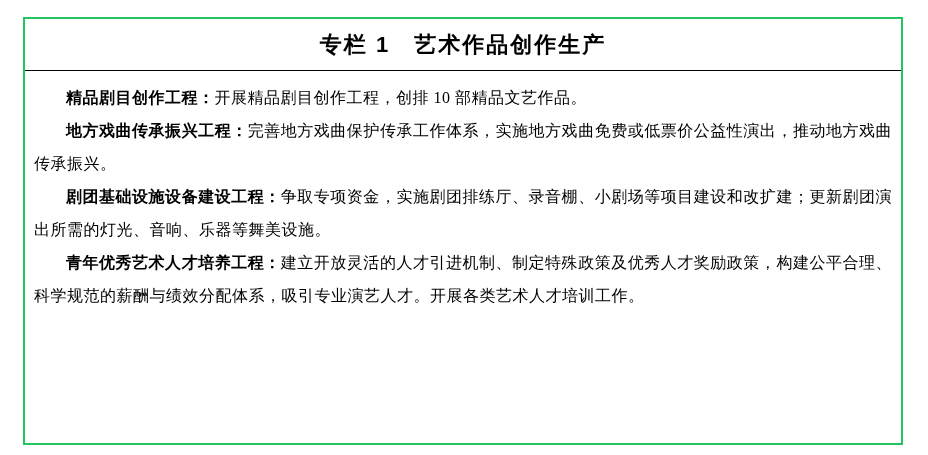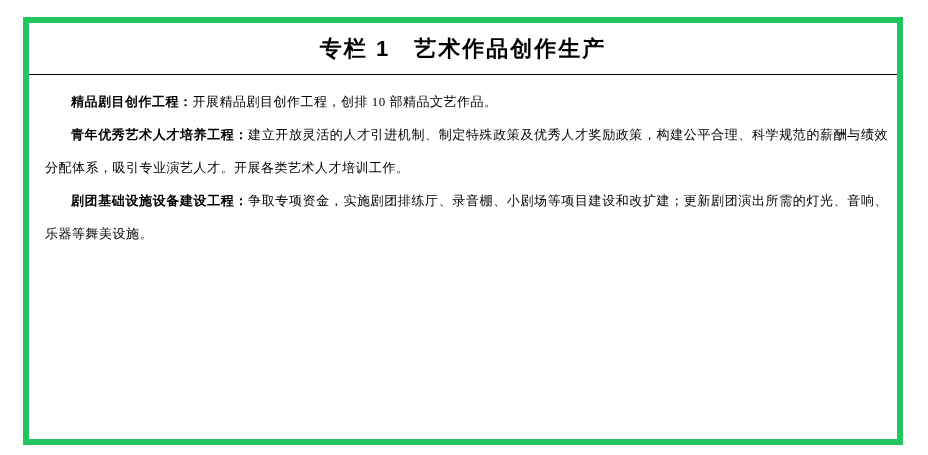--- a/index.html
+++ b/index.html
@@ -16,40 +16,40 @@
     width: 928px;
     height: 455px;
     background: #ffffff;
   }
   .panel {
     position: absolute;
     left: 23px;
     top: 17px;
     width: 880px;
     height: 428px;
-    border: 6px solid #22c55e;
+    border: 2px solid #22c55e;
     background: #ffffff;
   }
   .title-bar {
     height: 52px;
     border-bottom: 1px solid #000000;
     display: flex;
     align-items: center;
     justify-content: center;
   }
   .title-bar h1 {
     font-family: "Liberation Sans", "DejaVu Sans", sans-serif;
     font-size: 22px;
     font-weight: bold;
     letter-spacing: 2px;
     white-space: pre;
   }
   .body-area {
-    padding: 10px 9px 6px 16px;
-    font-size: 13px;
+    padding: 10px 9px 6px 9px;
+    font-size: 16px;
     line-height: 33px;
     text-align: justify;
     letter-spacing: 0.5px;
   }
   .para {
     text-indent: 2em;
   }
   .para .lead {
     font-family: "Liberation Sans", "DejaVu Sans", sans-serif;
     font-weight: bold;
@@ -60,18 +60,19 @@
 
 <div class="page">
   <div class="panel">
 
     <div class="title-bar">
       <h1>专栏 1　艺术作品创作生产</h1>
     </div>
 
     <div class="body-area">
       <p class="para"><span class="lead">精品剧目创作工程：</span><span>开展精品剧目创作工程，创排 10 部精品文艺作品。</span></p>
+      <p class="para"><span class="lead">地方戏曲传承振兴工程：</span><span>完善地方戏曲保护传承工作体系，实施地方戏曲免费或低票价公益性演出，推动地方戏曲传承振兴。</span></p>
+      <p class="para"><span class="lead">剧团基础设施设备建设工程：</span><span>争取专项资金，实施剧团排练厅、录音棚、小剧场等项目建设和改扩建；更新剧团演出所需的灯光、音响、乐器等舞美设施。</span></p>
       <p class="para"><span class="lead">青年优秀艺术人才培养工程：</span><span>建立开放灵活的人才引进机制、制定特殊政策及优秀人才奖励政策，构建公平合理、科学规范的薪酬与绩效分配体系，吸引专业演艺人才。开展各类艺术人才培训工作。</span></p>
-      <p class="para"><span class="lead">剧团基础设施设备建设工程：</span><span>争取专项资金，实施剧团排练厅、录音棚、小剧场等项目建设和改扩建；更新剧团演出所需的灯光、音响、乐器等舞美设施。</span></p>
     </div>
 
   </div>
 </div>
 
 </body></html>

